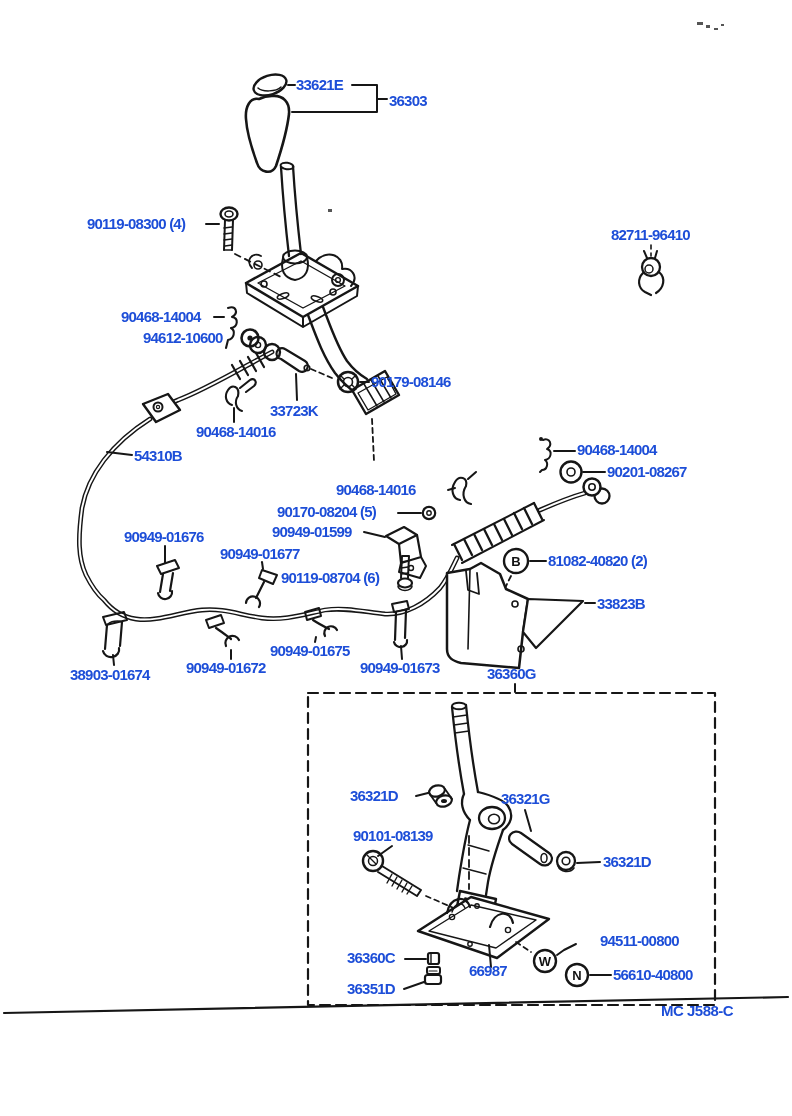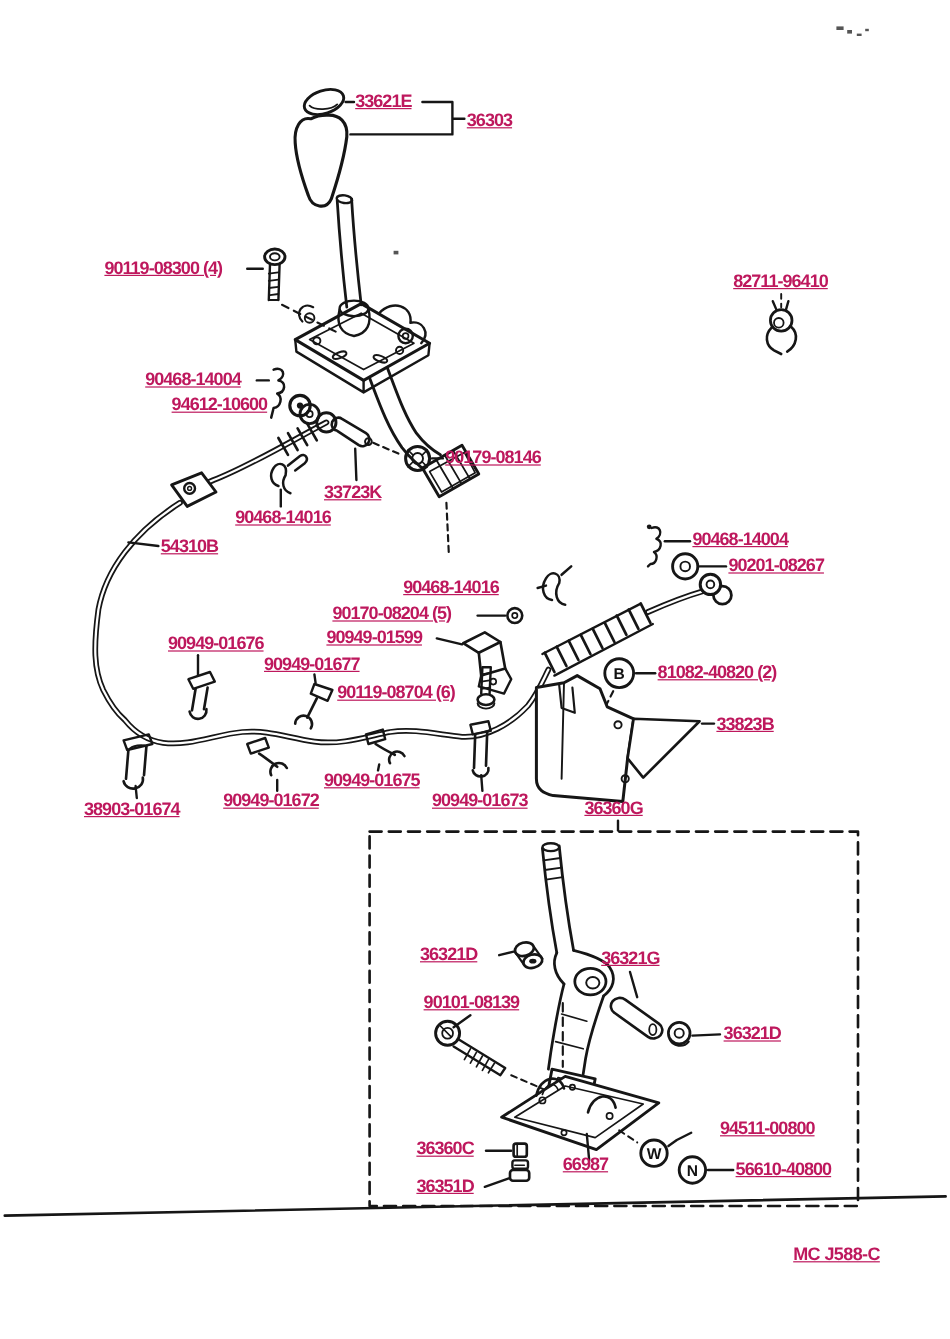--- a/index.html
+++ b/index.html
@@ -1,21 +1,21 @@
 <!DOCTYPE html>
 <html><head>
 <meta charset="utf-8">
 <style>
   html,body{margin:0;padding:0;background:#e8e8e8;}
   .page{position:relative;width:792px;height:1116px;background:#ffffff;overflow:hidden;
         font-family:"Liberation Sans",sans-serif;}
   .art{position:absolute;left:0;top:0;}
   .lbl{position:absolute;font:700 15px "Liberation Sans",sans-serif;letter-spacing:-0.8px;
-       color:#be185d;white-space:nowrap;line-height:1.05;text-decoration:underline;}
-  .code{font:700 15px "Liberation Sans",sans-serif;letter-spacing:-0.5px;margin-top:35px;}
+       color:#1d4ed8;white-space:nowrap;line-height:1.05;}
+  .code{font:700 15px "Liberation Sans",sans-serif;letter-spacing:-0.5px;}
   .mark{font:700 13px "Liberation Sans",sans-serif;fill:#121212;}
 </style>
 </head>
 <body>
 
 <div class="page">
 
 <svg class="art" width="792" height="1116" viewBox="0 0 792 1116">
   <g stroke="#161616" fill="none" stroke-width="2.2" stroke-linecap="round" stroke-linejoin="round">
 
@@ -348,21 +348,21 @@
 <div class="lbl" style="left:143px;top:330px">94612-10600</div>
 <div class="lbl" style="left:371px;top:374px">90179-08146</div>
 <div class="lbl" style="left:270px;top:403px">33723K</div>
 <div class="lbl" style="left:196px;top:424px">90468-14016</div>
 <div class="lbl" style="left:134px;top:448px">54310B</div>
 <div class="lbl" style="left:577px;top:442px">90468-14004</div>
 <div class="lbl" style="left:607px;top:464px">90201-08267</div>
 <div class="lbl" style="left:336px;top:482px">90468-14016</div>
 <div class="lbl" style="left:277px;top:504px">90170-08204 (5)</div>
 <div class="lbl" style="left:272px;top:524px">90949-01599</div>
-<div class="lbl" style="left:140px;top:529px">90949-01676</div>
+<div class="lbl" style="left:124px;top:529px">90949-01676</div>
 <div class="lbl" style="left:220px;top:546px">90949-01677</div>
 <div class="lbl" style="left:281px;top:570px">90119-08704 (6)</div>
 <div class="lbl" style="left:548px;top:553px">81082-40820 (2)</div>
 <div class="lbl" style="left:597px;top:596px">33823B</div>
 <div class="lbl" style="left:70px;top:667px">38903-01674</div>
 <div class="lbl" style="left:186px;top:660px">90949-01672</div>
 <div class="lbl" style="left:270px;top:643px">90949-01675</div>
 <div class="lbl" style="left:360px;top:660px">90949-01673</div>
 <div class="lbl" style="left:487px;top:666px">36360G</div>
 <div class="lbl" style="left:350px;top:788px">36321D</div>

